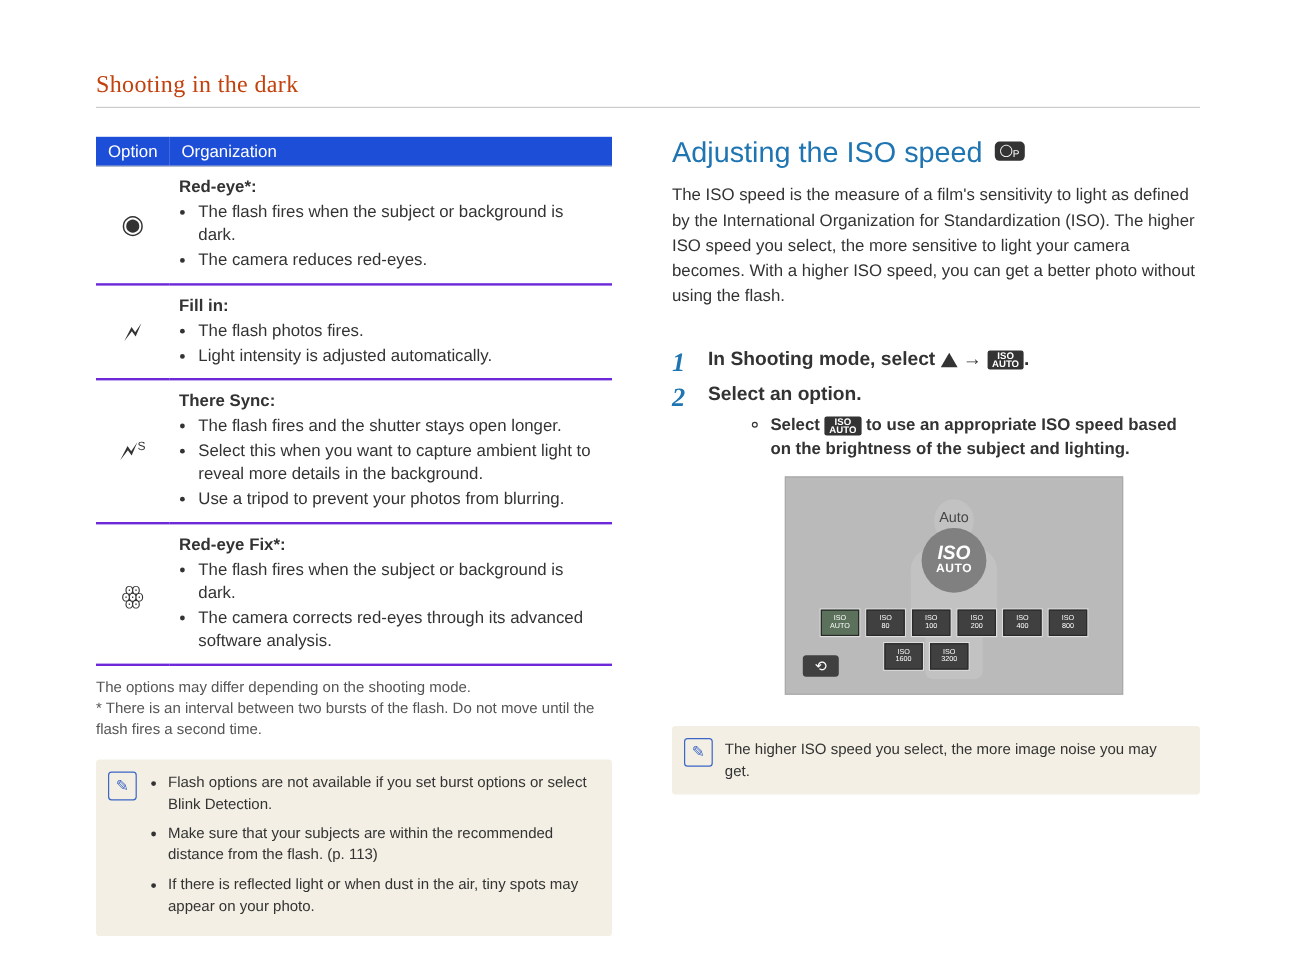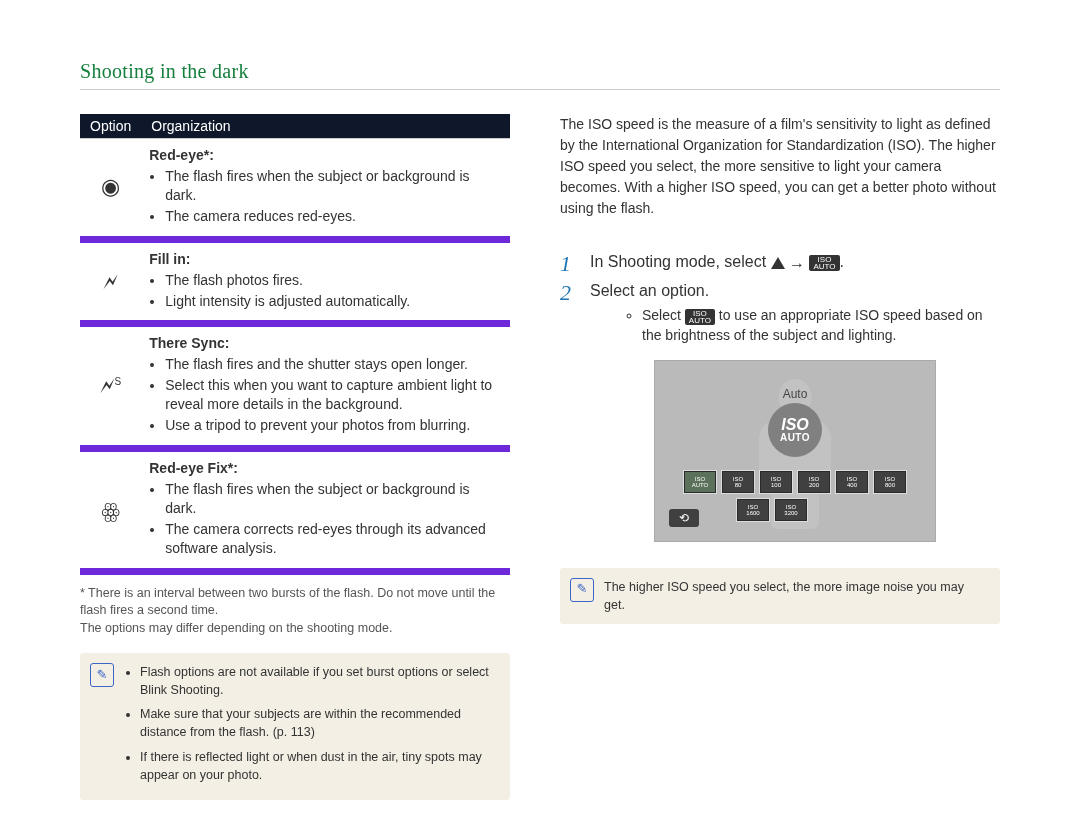--- a/index.html
+++ b/index.html
@@ -11,47 +11,47 @@
     width: 1080px;
   }
   .page {
     padding: 60px 80px 30px 80px;
     box-sizing: border-box;
   }
   .breadcrumb {
     font-family: Georgia, 'Times New Roman', serif;
     font-size: 20px;
     font-weight: 300;
-    color: #15803d;
+    color: #c2410c;
     border-bottom: 1px solid #ccc;
     padding-bottom: 6px;
     margin-bottom: 24px;
     letter-spacing: 0.3px;
   }
   .columns {
     display: flex;
     gap: 50px;
   }
   .col-left { flex: 0 0 430px; }
   .col-right { flex: 1; }
   table.options {
     border-collapse: collapse;
     width: 100%;
     font-size: 14px;
   }
   table.options thead th {
-    background: #0f172a;
+    background: #1d4ed8;
     color: #fff;
     font-weight: 400;
     text-align: left;
     padding: 4px 10px;
     border-bottom: 1px solid #ccc;
   }
   table.options tbody td {
-    border-bottom: 7px solid #6d28d9;
+    border-bottom: 2px solid #6d28d9;
     padding: 8px 8px;
     vertical-align: middle;
   }
   table.options tbody td.icon-cell {
     width: 36px;
     text-align: center;
     font-size: 22px;
     vertical-align: middle;
   }
   ul.bullets {
@@ -125,20 +125,21 @@
     list-style: none;
     counter-reset: step;
   }
   ol.steps > li {
     counter-increment: step;
     position: relative;
     padding-left: 30px;
     margin-bottom: 6px;
     font-size: 16px;
     line-height: 1.4;
+    font-weight: bold;
   }
   ol.steps > li::before {
     content: counter(step);
     position: absolute;
     left: 0;
     top: -2px;
     font-family: Georgia, serif;
     font-style: italic;
     font-size: 22px;
     color: #1f75b2;
@@ -304,37 +305,41 @@
               <ul class="bullets">
                 <li>The flash fires when the subject or background is dark.</li>
                 <li>The camera corrects red-eyes through its advanced software analysis.</li>
               </ul>
             </td>
           </tr>
         </tbody>
       </table>
 
       <div class="footnote">
+        <div>The options may differ depending on the shooting mode.</div>
         <div>* There is an interval between two bursts of the flash. Do not move until the flash fires a second time.</div>
-        <div>The options may differ depending on the shooting mode.</div>
       </div>
 
       <div class="note-box">
         <div class="note-icon">✎</div>
         <ul>
           <li>
-            <span>Flash options are not available if you set burst options or select Blink Shooting.</span>
+            <span>Flash options are not available if you set burst options or select Blink Detection.</span>
           </li>
           <li>Make sure that your subjects are within the recommended distance from the flash. (p. 113)</li>
           <li>If there is reflected light or when dust in the air, tiny spots may appear on your photo.</li>
         </ul>
       </div>
     </div>
 
     <div class="col-right">
+      <h2 class="section-title">
+        <span>Adjusting the ISO speed</span>
+        <span class="mode-icon">◯<sub>P</sub></span>
+      </h2>
 
       <div class="body-text">The ISO speed is the measure of a film's sensitivity to light as defined by the International Organization for Standardization (ISO). The higher ISO speed you select, the more sensitive to light your camera becomes. With a higher ISO speed, you can get a better photo without using the flash.</div>
 
       <ol class="steps">
         <li>
           <span>In Shooting mode, select</span>
           <span class="up-tri"></span>
           <span class="arrow">→</span>
           <span class="inline-iso">ISO<br>AUTO</span>.
         </li>

